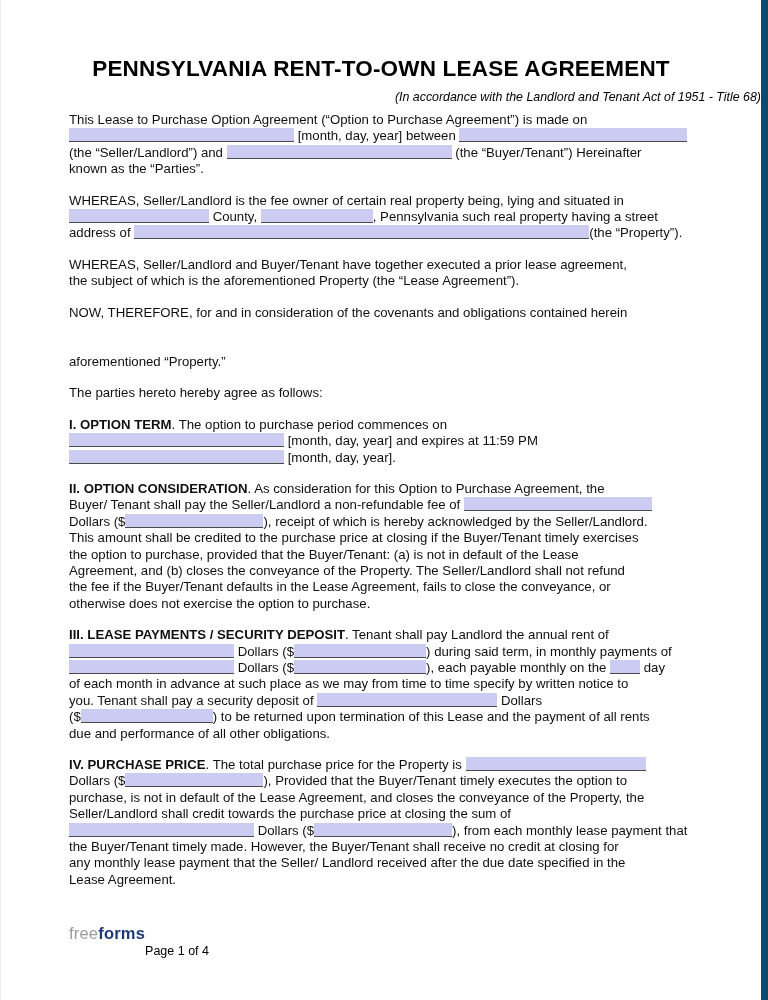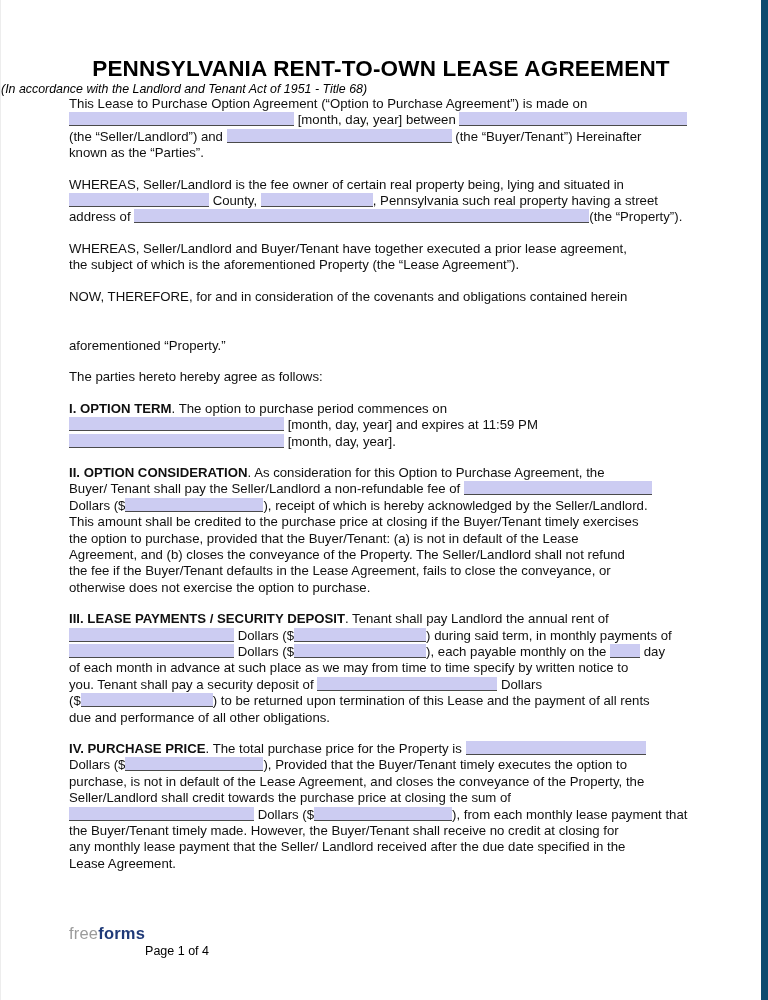--- a/index.html
+++ b/index.html
@@ -19,29 +19,29 @@
   }
   .doc-title {
     margin-top:56px;
     text-align:center;
     font-size:22.5px;
     font-weight:bold;
     letter-spacing:0.2px;
     color:#000000;
   }
   .doc-subtitle {
-    margin-top:0;
-    text-align:left;
+    margin-top:8px;
+    text-align:right;
     font-style:italic;
     font-size:12.4px;
     color:#000000;
   }
   .doc-body {
     padding:0 68px;
-    margin-top:0;
+    margin-top:8px;
     font-size:13.2px;
     line-height:16.4px;
   }
   .para { margin:0 0 15px 0; }
   .para:last-child { margin-bottom:0; }
   .bold { font-weight:bold; }
   .form-field {
     display:inline-block;
     background:var(--field-bg, #ccccf2);
     border-bottom:1px solid var(--field-underline, #4a4a4a);

